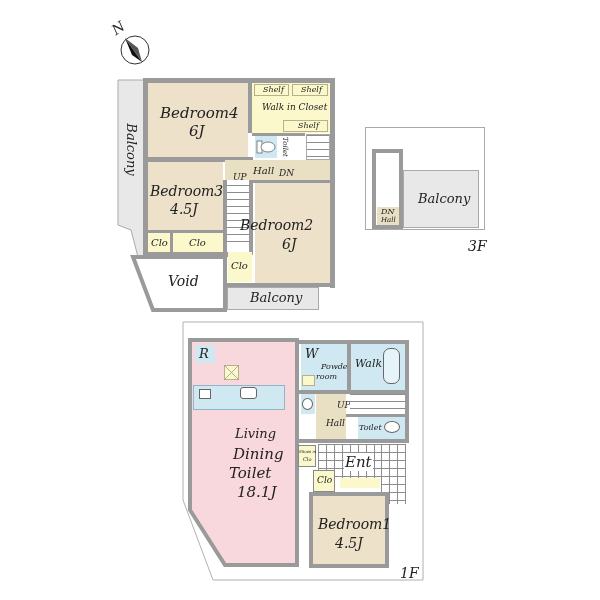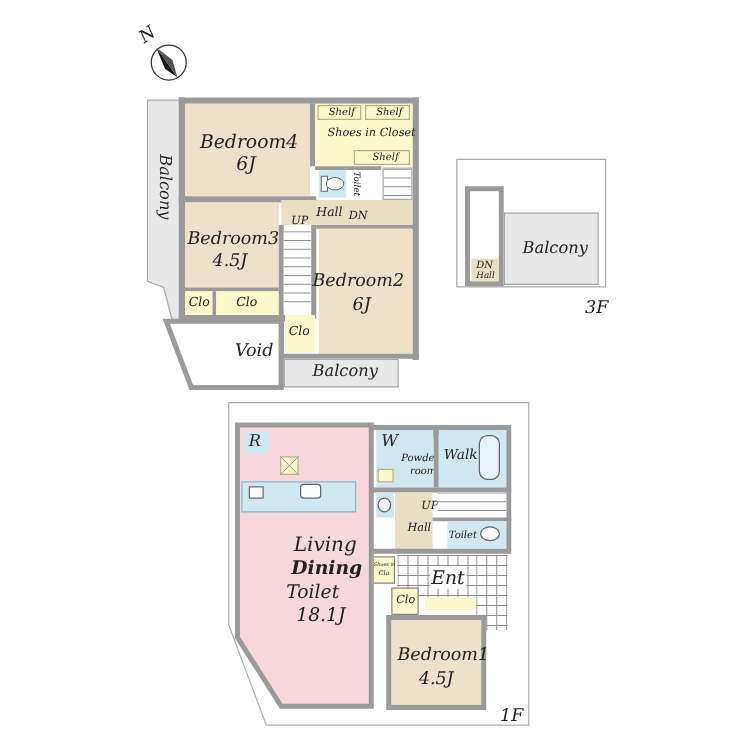--- a/index.html
+++ b/index.html
@@ -57,21 +57,21 @@
   <span class="lbl" style="left:160px;top:104px;font-size:15px;">Bedroom4</span>
   <span class="lbl" style="left:189px;top:122px;font-size:15px;">6J</span>
 
   <div class="abs wall" style="left:248px;top:83px;width:4px;height:50px;"></div>
   <div class="abs clo" style="left:252px;top:83px;width:78px;height:50px;"></div>
   <div class="abs clo" style="left:254px;top:84px;width:35px;height:12px;border:1px solid #b5b28a;"></div>
   <div class="abs clo" style="left:292px;top:84px;width:36px;height:12px;border:1px solid #b5b28a;"></div>
   <div class="abs clo" style="left:283px;top:120px;width:45px;height:12px;border:1px solid #b5b28a;"></div>
   <span class="lbl" style="left:263px;top:85px;font-size:8px;">Shelf</span>
   <span class="lbl" style="left:301px;top:85px;font-size:8px;">Shelf</span>
-  <span class="lbl" style="left:262px;top:102px;font-size:9px;">Shoes in Closet</span>
+  <span class="lbl" style="left:262px;top:102px;font-size:9px;">Walk in Closet</span>
   <span class="lbl" style="left:298px;top:121px;font-size:8px;">Shelf</span>
 
   <div class="abs wall" style="left:252px;top:133px;width:53px;height:3px;"></div>
   <div class="abs wet" style="left:255px;top:136px;width:22px;height:22px;"></div>
   <svg width="22" height="22" style="left:255px;top:136px;">
     <rect x="2" y="5" width="5" height="12" fill="#fff" stroke="#666" stroke-width="0.8"></rect>
     <ellipse cx="13" cy="11" rx="7" ry="5" fill="#fff" stroke="#666" stroke-width="0.8"></ellipse>
   </svg>
   <span class="lbl" style="left:275px;top:143px;font-size:7px;transform:rotate(90deg);">Toilet</span>
 
@@ -95,31 +95,31 @@
   <span class="lbl" style="left:151px;top:237px;font-size:10px;">Clo</span>
   <span class="lbl" style="left:189px;top:237px;font-size:10px;">Clo</span>
   <div class="abs wall" style="left:143px;top:252px;width:85px;height:5px;"></div>
 
   <div class="abs wall" style="left:223px;top:180px;width:4px;height:130px;"></div>
   <div class="abs stairs" style="left:227px;top:185px;width:22px;height:62px;"></div>
   <div class="abs wall" style="left:249px;top:180px;width:4px;height:75px;"></div>
 
   <div class="abs wall" style="left:253px;top:180px;width:80px;height:3px;"></div>
   <div class="abs bed" style="left:255px;top:183px;width:75px;height:100px;"></div>
-  <span class="lbl" style="left:250px;top:217px;font-size:14px;">Bedroom2</span>
+  <span class="lbl" style="left:240px;top:217px;font-size:14px;">Bedroom2</span>
   <span class="lbl" style="left:282px;top:236px;font-size:14px;">6J</span>
 
   <div class="abs clo" style="left:228px;top:252px;width:24px;height:30px;"></div>
   <span class="lbl" style="left:231px;top:260px;font-size:10px;">Clo</span>
   <div class="abs wall" style="left:225px;top:283px;width:110px;height:4px;"></div>
 
   <div class="abs bal" style="left:227px;top:287px;width:92px;height:23px;border:1px solid #a9a9a9;"></div>
   <span class="lbl" style="left:250px;top:290px;font-size:13px;">Balcony</span>
 
-  <span class="lbl" style="left:168px;top:273px;font-size:14px;margin-left:20px;">Void</span>
+  <span class="lbl" style="left:168px;top:273px;font-size:14px;">Void</span>
 
   <span class="lbl" style="left:105px;top:142px;font-size:13px;transform:rotate(90deg);">Balcony</span>
 
   <span class="lbl" style="left:335px;top:297px;font-size:14px;margin-top:42px;">2F</span>
 </div>
 
 <div class="abs" style="left:0;top:0;width:600px;height:260px;">
   <div class="abs outline" style="left:365px;top:127px;width:120px;height:103px;"></div>
   <div class="abs wall" style="left:372px;top:149px;width:31px;height:80px;"></div>
   <div class="abs" style="left:376px;top:153px;width:23px;height:72px;background:#fff;"></div>
@@ -145,33 +145,33 @@
   <div class="abs" style="left:224px;top:65px;width:15px;height:15px;background:#fbf8cc;border:1px solid #b5b28a;"></div>
   <svg width="15" height="15" style="left:224px;top:65px;">
     <line x1="0" y1="0" x2="15" y2="15" stroke="#999" stroke-width="0.8"></line>
     <line x1="15" y1="0" x2="0" y2="15" stroke="#999" stroke-width="0.8"></line>
   </svg>
 
   <div class="abs wet" style="left:193px;top:85px;width:92px;height:25px;border:1px solid #8fb7c5;"></div>
   <div class="abs" style="left:199px;top:89px;width:12px;height:10px;border:1px solid #666;background:#fff;"></div>
   <div class="abs" style="left:240px;top:87px;width:17px;height:12px;border:1px solid #666;border-radius:3px;background:#fff;"></div>
 
-  <span class="lbl" style="left:235px;top:126px;font-size:16px;">Living</span>
-  <span class="lbl" style="left:233px;top:145px;font-size:15px;font-weight:bold;">Dining</span>
+  <span class="lbl" style="left:235px;top:126px;font-size:13px;">Living</span>
+  <span class="lbl" style="left:233px;top:145px;font-size:15px;">Dining</span>
   <span class="lbl" style="left:229px;top:164px;font-size:15px;">Toilet</span>
   <span class="lbl" style="left:237px;top:183px;font-size:15px;">18.1J</span>
 
   <div class="abs wall" style="left:297px;top:40px;width:110px;height:4px;"></div>
   <div class="abs wall" style="left:405px;top:40px;width:4px;height:100px;"></div>
 
   <div class="abs wet" style="left:301px;top:44px;width:46px;height:46px;"></div>
   <span class="lbl" style="left:305px;top:46px;font-size:13px;">W</span>
   <div class="abs" style="left:302px;top:75px;width:13px;height:11px;background:#fbf8cc;border:1px solid #b5b28a;"></div>
   <span class="lbl" style="left:321px;top:62px;font-size:8px;">Powder</span>
-  <span class="lbl" style="left:328px;top:72px;font-size:8px;">room</span>
+  <span class="lbl" style="left:316px;top:72px;font-size:8px;">room</span>
   <div class="abs wall" style="left:347px;top:44px;width:4px;height:46px;"></div>
 
   <div class="abs wet" style="left:351px;top:44px;width:54px;height:46px;"></div>
   <span class="lbl" style="left:355px;top:57px;font-size:11px;">Walk</span>
   <div class="abs" style="left:383px;top:48px;width:17px;height:36px;border:1px solid #666;border-radius:7px;background:#e6f3f8;"></div>
 
   <div class="abs wall" style="left:297px;top:90px;width:112px;height:4px;"></div>
 
   <div class="abs wet" style="left:301px;top:94px;width:14px;height:20px;"></div>
   <div class="abs" style="left:302px;top:98px;width:11px;height:12px;border:1px solid #666;border-radius:50%;background:#fff;"></div>

